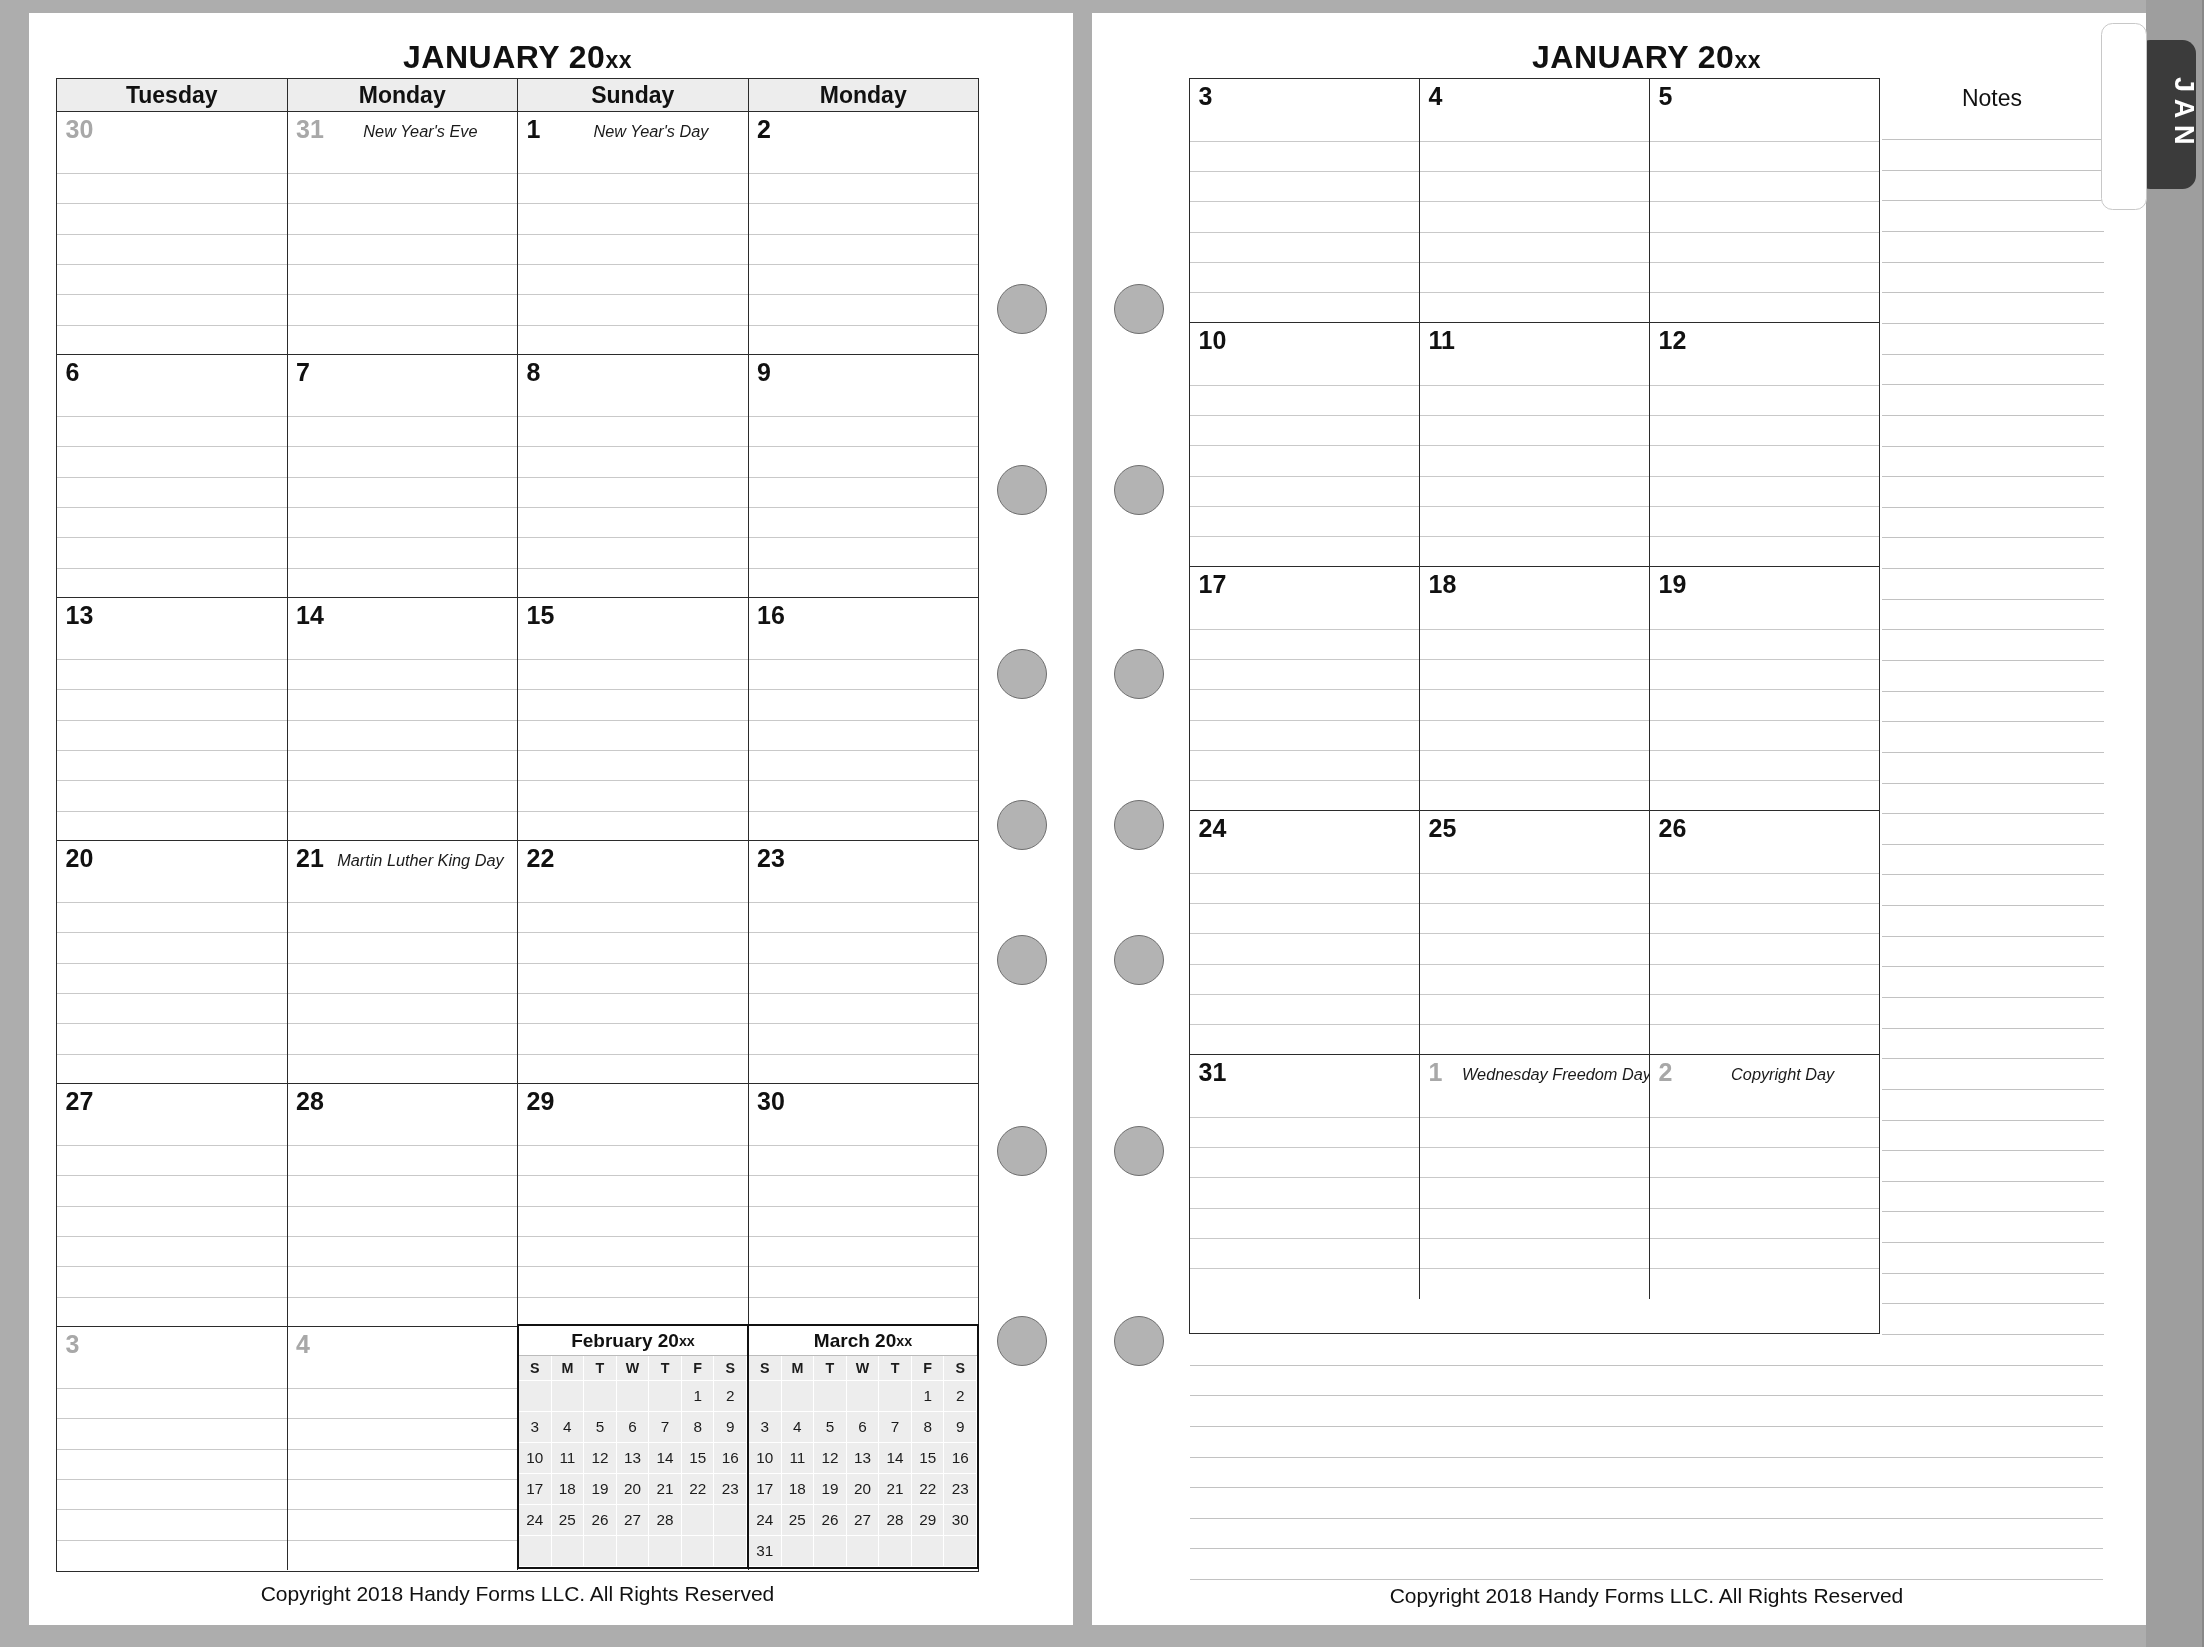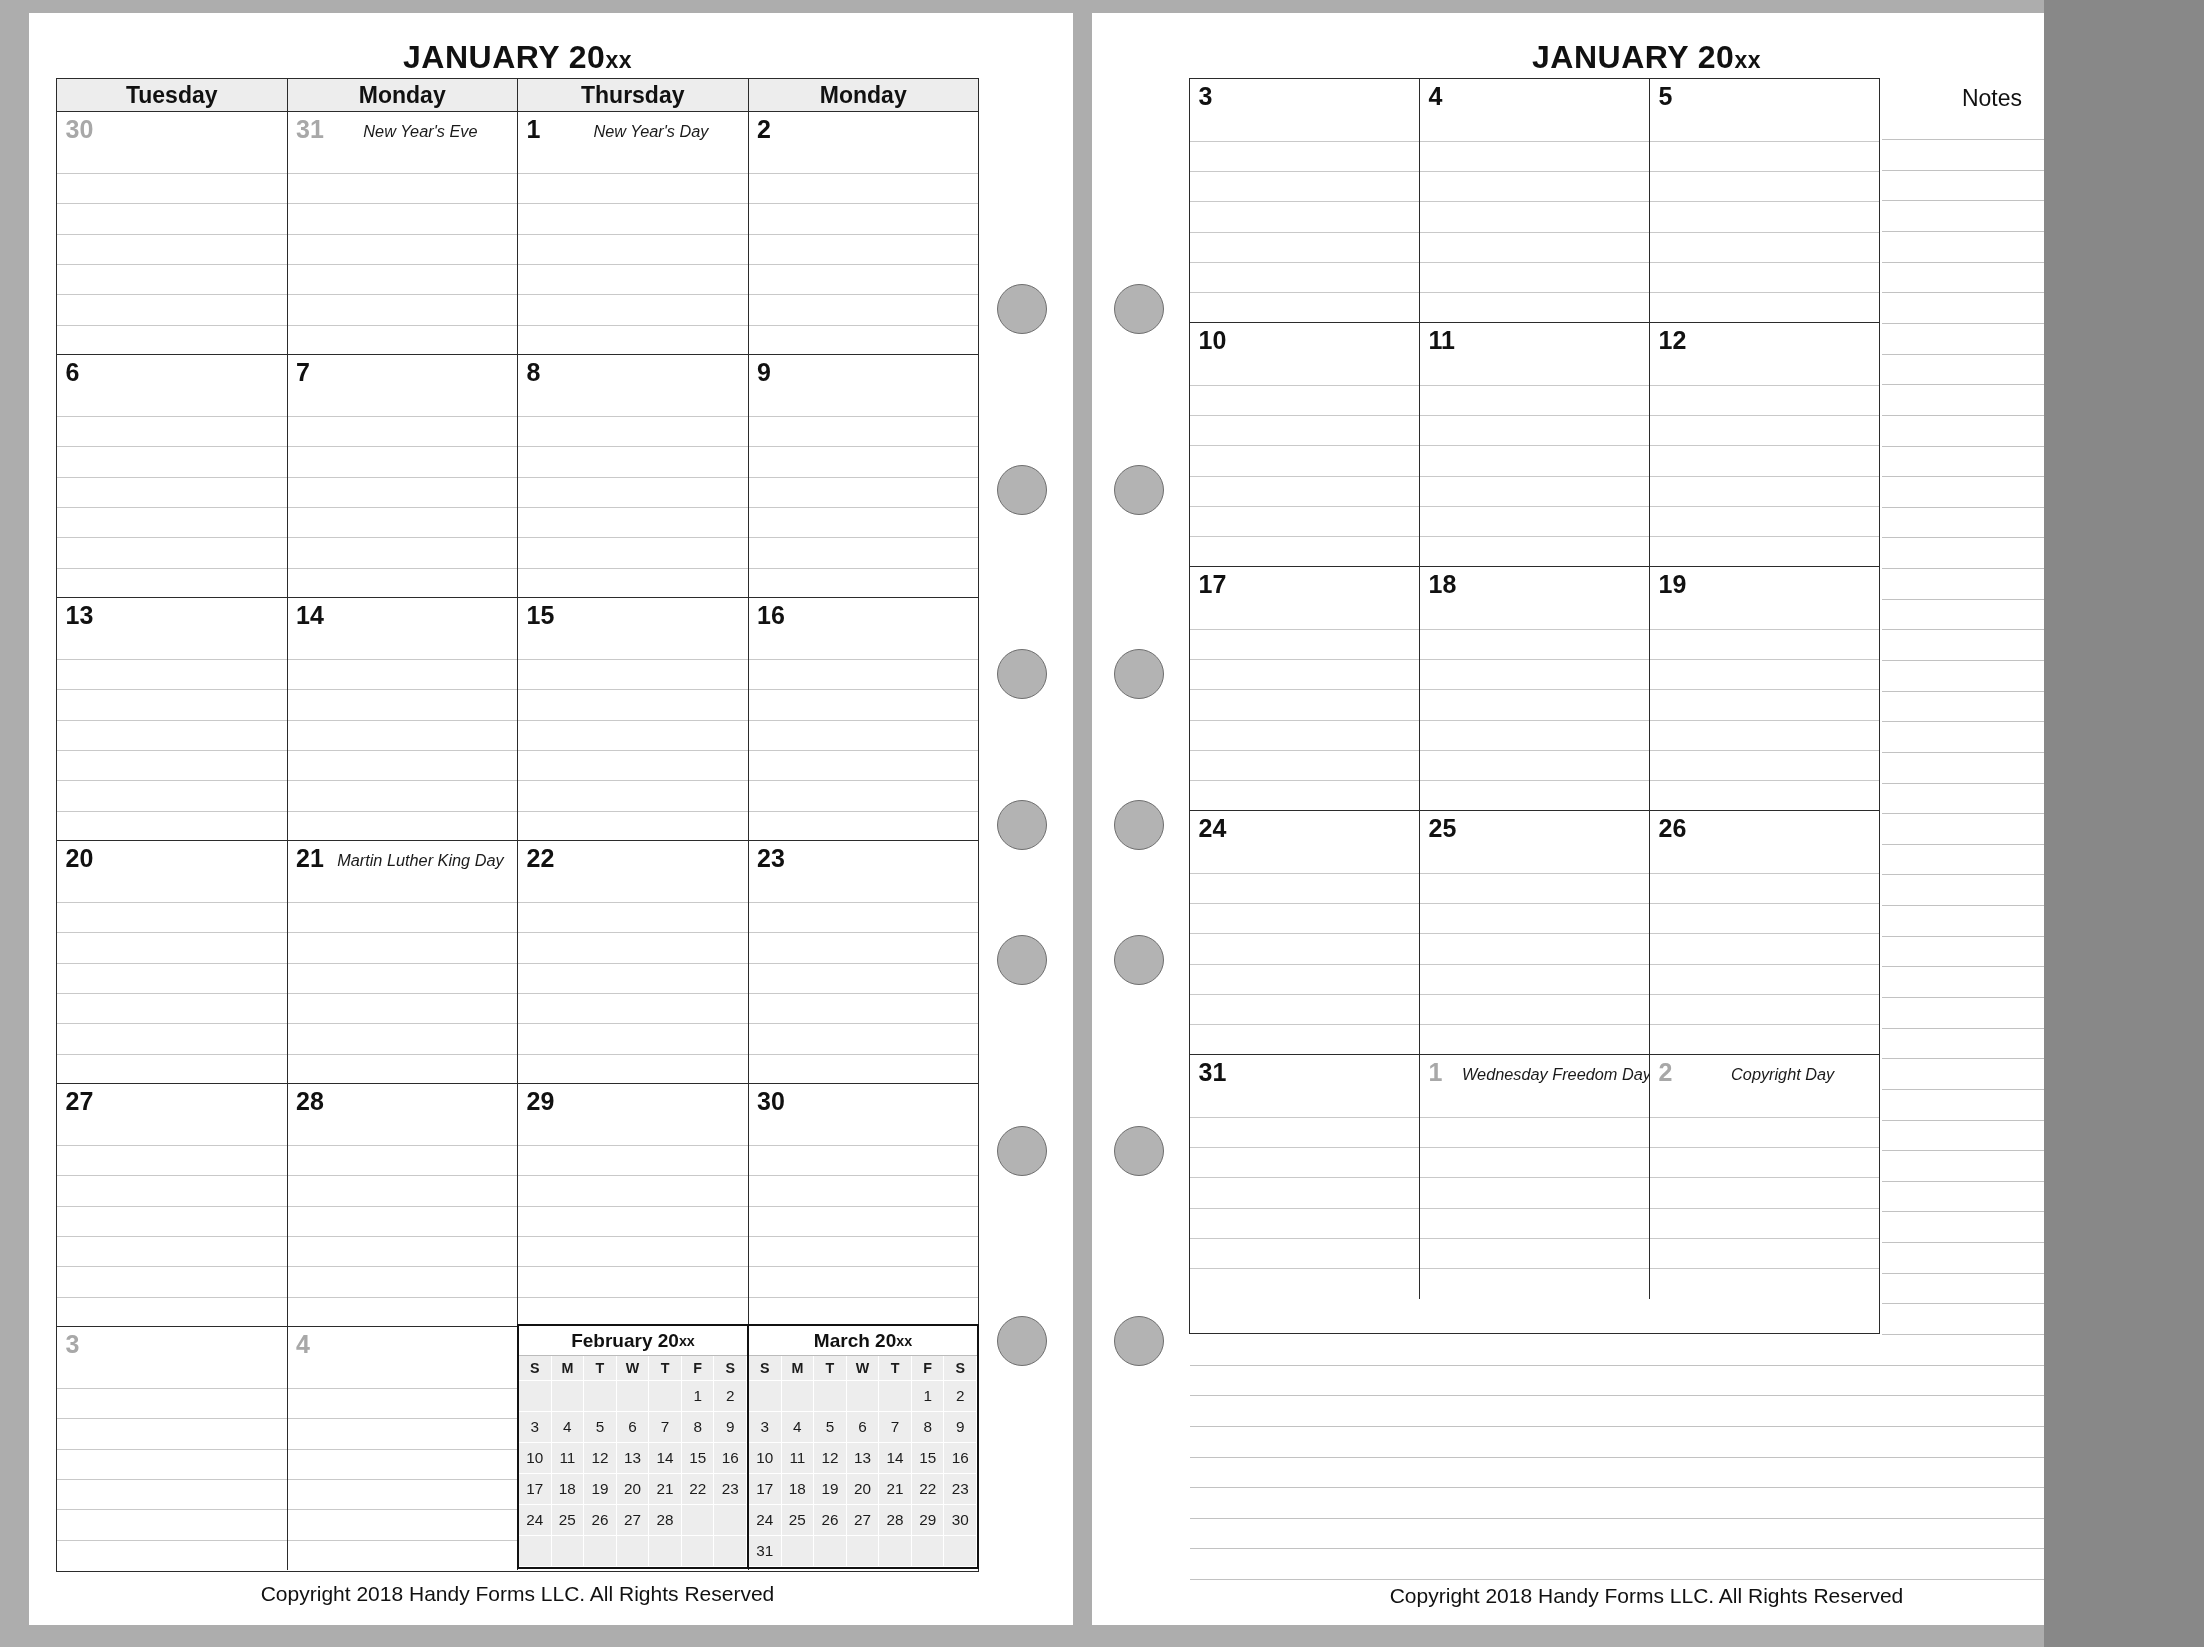--- a/index.html
+++ b/index.html
@@ -1,17 +1,17 @@
 <!DOCTYPE html>
 <html><head>
 <meta charset="utf-8">
 <style>
   html,body{margin:0;padding:0;background:#888;}
   .canvas{
-    position:relative;width:2044px;height:1648px;overflow:hidden;
+    position:relative;width:2202px;height:1648px;overflow:hidden;
     background:#ADADAD;
     font-family:"Liberation Sans","DejaVu Sans",sans-serif;
     color:#111;
   }
   .right-strip{position:absolute;left:2146px;top:0;width:58px;height:1648px;background:#9E9E9E;z-index:0;}
   .page{position:absolute;top:13.4px;height:1612px;background:#fff;z-index:1;}
   #page-left{left:29px;width:1044px;}
   #page-right{left:1092px;width:1054px;}
 
   .cal-title{position:absolute;top:26px;height:38px;text-align:center;
@@ -66,21 +66,21 @@
 
   <div class="right-strip"></div>
 
   <div class="page" id="page-left">
     <div class="cal-title" style="left:27px;width:923px;"><span>JANUARY 20</span><span class="yr-suffix">xx</span></div>
     <div class="copyright" style="left:27px;width:923px;top:1569px;">Copyright 2018 Handy Forms LLC. All Rights Reserved</div>
   <div class="cal-table" style="left: 27px; top: 65px; width: 923px; height: 1494px;">
         <div class="hdr-row">
           <div class="hdr-cell">Tuesday</div>
           <div class="hdr-cell">Monday</div>
-          <div class="hdr-cell">Thursday</div>
+          <div class="hdr-cell">Sunday</div>
           <div class="hdr-cell">Monday</div>
         </div>
         <div class="week-row" style="height: 243px;">
           <div class="day-cell">
             <div class="rline" style="top: 61px;"></div>
             <div class="rline" style="top: 91px;"></div>
             <div class="rline" style="top: 122px;"></div>
             <div class="rline" style="top: 152px;"></div>
             <div class="rline" style="top: 182px;"></div>
             <div class="rline" style="top: 213px;"></div>

